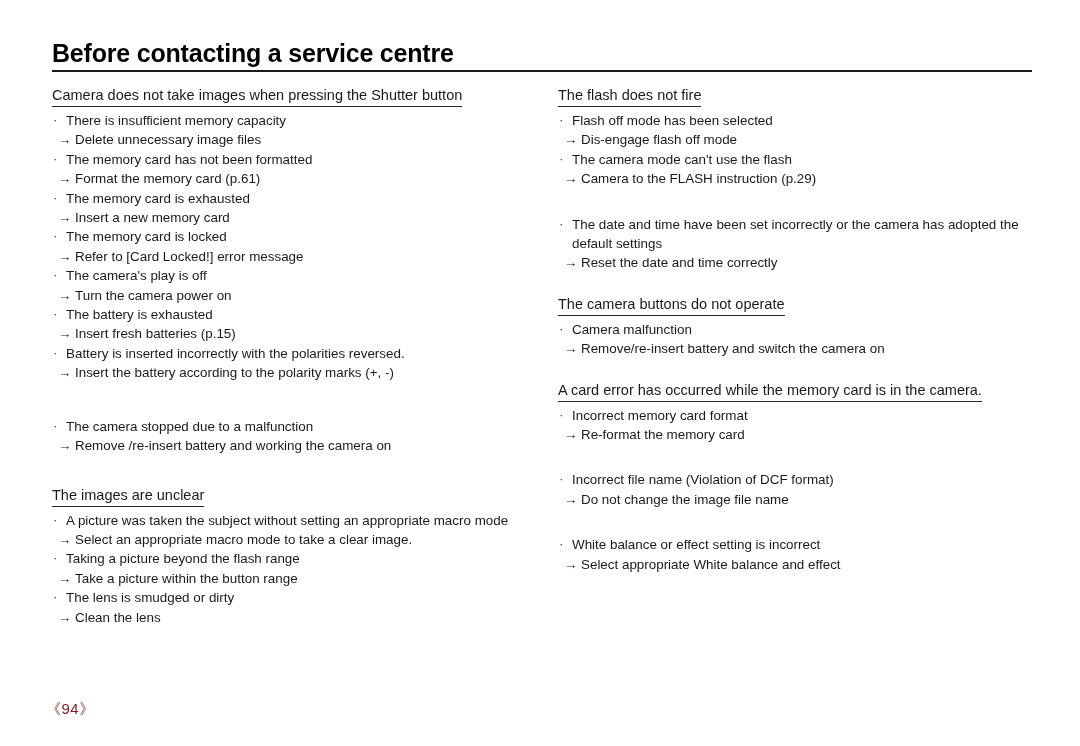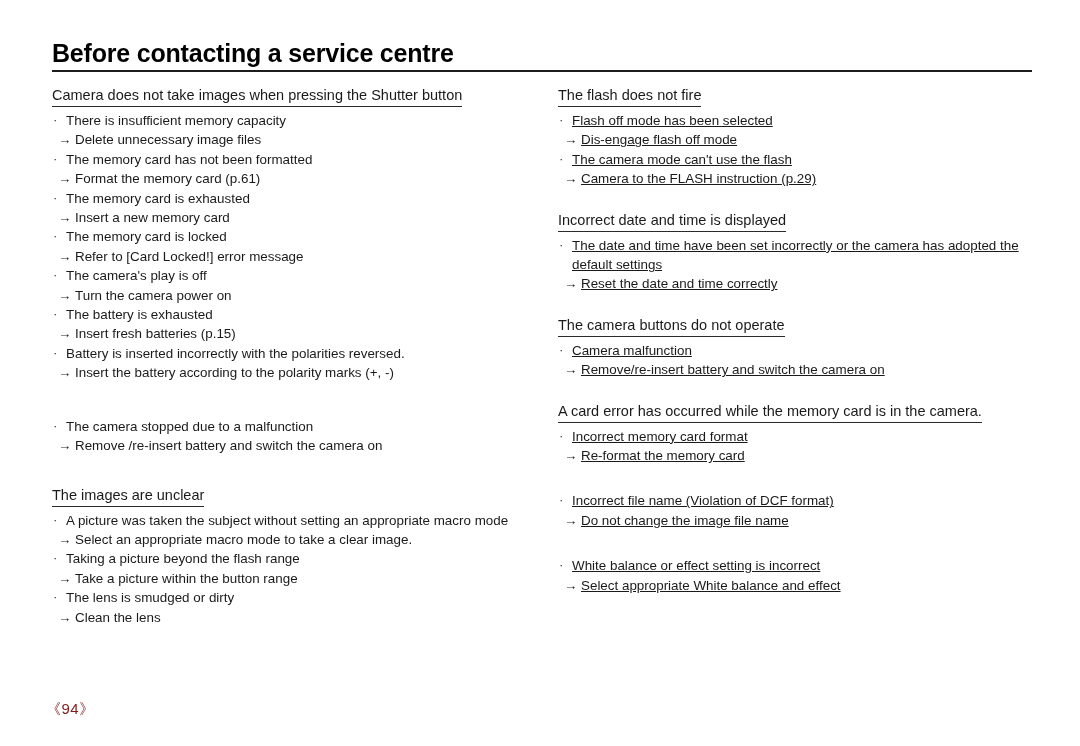--- a/index.html
+++ b/index.html
@@ -52,21 +52,21 @@
     position: absolute;
     left: 0;
     top: 86px;
     width: 1080px;
   }
   .col {
     position: absolute;
     top: 0;
   }
   .col-left  { left: 52px;  width: 480px; }
-  .col-right { left: 558px; width: 490px; text-decoration: underline; }
+  .col-right { left: 558px; width: 490px; }
 
   .section { margin-bottom: 0; }
 
   .section-heading {
     display: inline-block;
     font-size: 14.5px;
     line-height: 17px;
     color: #1a1a1a;
     padding-bottom: 2px;
     border-bottom: 1px solid #2a2a2a;
@@ -196,21 +196,21 @@
             </li>
           </ul></div>
         <div class="gap-lg"></div>
         <div class="section"><ul class="items">
             <li class="cause">
               <span class="dot">·</span>
               <span class="cause-text">The camera stopped due to a malfunction</span>
             </li>
             <li class="remedy">
               <span class="arrow">→</span>
-              <span class="remedy-text">Remove /re-insert battery and switch the camera on</span>
+              <span class="remedy-text">Remove /re-insert battery and working the camera on</span>
             </li>
           </ul></div>
         <div class="gap-lg"></div>
         <div class="section"><div class="section-heading">The images are unclear</div><ul class="items">
             <li class="cause">
               <span class="dot">·</span>
               <span class="cause-text">A picture was taken the subject without setting an appropriate macro mode</span>
             </li>
             <li class="remedy">
               <span class="arrow">→</span>
@@ -247,21 +247,21 @@
             <li class="cause">
               <span class="dot">·</span>
               <span class="cause-text">The camera mode can't use the flash</span>
             </li>
             <li class="remedy">
               <span class="arrow">→</span>
               <span class="remedy-text">Camera to the FLASH instruction (p.29)</span>
             </li>
           </ul></div>
         <div class="gap-md"></div>
-        <div class="section"><div class="section-heading">Incorrect date and time is displayed</div><ul class="items">
+        <div class="section"><ul class="items">
             <li class="cause">
               <span class="dot">·</span>
               <span class="cause-text">The date and time have been set incorrectly or the camera has adopted the default settings</span>
             </li>
             <li class="remedy">
               <span class="arrow">→</span>
               <span class="remedy-text">Reset the date and time correctly</span>
             </li>
           </ul></div>
         <div class="gap-md"></div>

